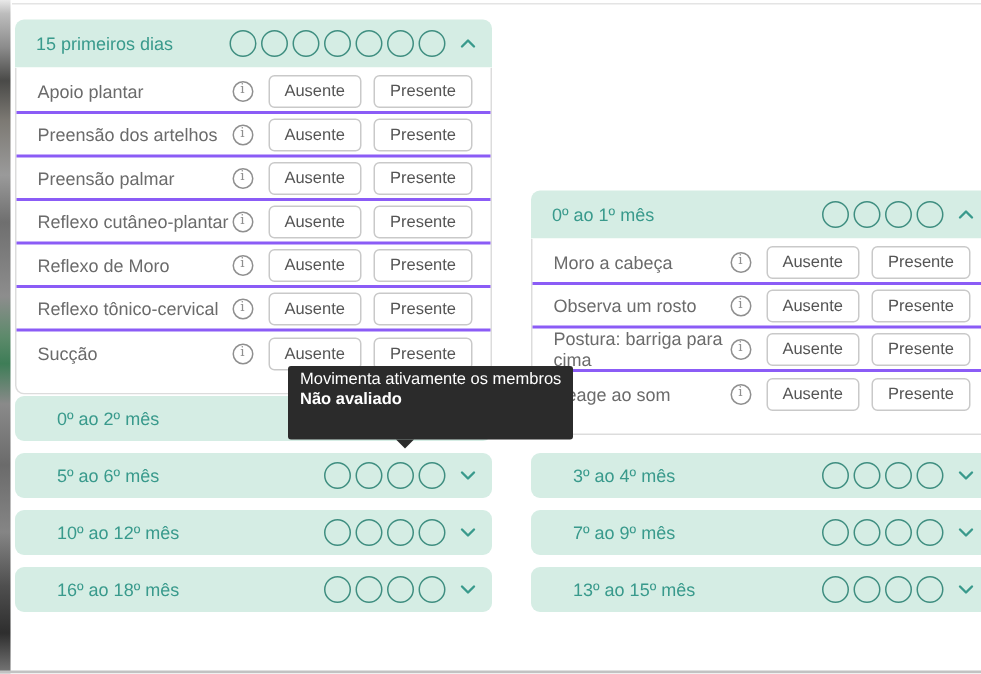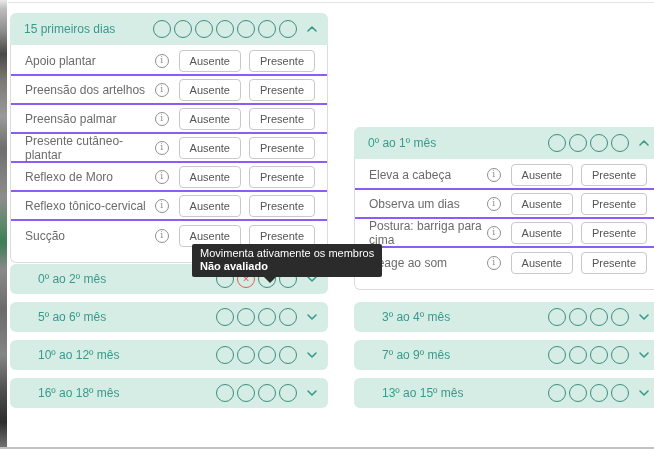--- a/index.html
+++ b/index.html
@@ -66,21 +66,21 @@
   .btn{
     background:#fff;border:1px solid #c9c9c9;border-radius:4px;
     height:22px;padding:4px 10px;font-size:11px;color:#555;
     font-family:"Liberation Sans", sans-serif;margin-left:8px;cursor:pointer;
   }
   .btn:first-of-type{margin-left:0;}
 
   .tooltip{
     position:absolute;left:192px;top:244px;z-index:10;
     background:#2b2b2b;color:#ffffff;font-size:11px;line-height:13px;
-    padding:3px 8px 4px;border-radius:2px;white-space:nowrap;
+    padding:3px 8px 20px;border-radius:2px;white-space:nowrap;
   }
   .tooltip .bold{font-weight:bold;}
   .tooltip::after{
     content:"";position:absolute;top:100%;left:72px;
     border-left:6px solid transparent;border-right:6px solid transparent;
     border-top:6px solid #2b2b2b;
   }
 </style>
 </head>
 <body>
@@ -126,21 +126,21 @@
           </div>
           <div class="item">
             <span class="ilabel">Preensão palmar</span>
             <span class="item-right">
               <span class="info">i</span>
               <button class="btn">Ausente</button>
               <button class="btn">Presente</button>
             </span>
           </div>
           <div class="item">
-            <span class="ilabel">Presente cutâneo-plantar</span>
+            <span class="ilabel">Reflexo cutâneo-plantar</span>
             <span class="item-right">
               <span class="info">i</span>
               <button class="btn">Ausente</button>
               <button class="btn">Presente</button>
             </span>
           </div>
           <div class="item">
             <span class="ilabel">Reflexo de Moro</span>
             <span class="item-right">
               <span class="info">i</span>
@@ -228,29 +228,29 @@
             <span class="circle"></span>
             <span class="circle"></span>
             <span class="circle"></span>
             <svg class="chev" width="12" height="10" viewBox="0 0 12 10">
               <path d="M2 7 L6 3 L10 7" fill="none" stroke="#399a8c" stroke-width="1.6" stroke-linecap="round" stroke-linejoin="round"></path>
             </svg>
           </span>
         </div>
         <div class="body">
           <div class="item">
-            <span class="ilabel">Eleva a cabeça</span>
-            <span class="item-right">
-              <span class="info">i</span>
-              <button class="btn">Ausente</button>
-              <button class="btn">Presente</button>
-            </span>
-          </div>
-          <div class="item">
-            <span class="ilabel">Observa um dias</span>
+            <span class="ilabel">Moro a cabeça</span>
+            <span class="item-right">
+              <span class="info">i</span>
+              <button class="btn">Ausente</button>
+              <button class="btn">Presente</button>
+            </span>
+          </div>
+          <div class="item">
+            <span class="ilabel">Observa um rosto</span>
             <span class="item-right">
               <span class="info">i</span>
               <button class="btn">Ausente</button>
               <button class="btn">Presente</button>
             </span>
           </div>
           <div class="item">
             <span class="ilabel">Postura: barriga para cima</span>
             <span class="item-right">
               <span class="info">i</span>

